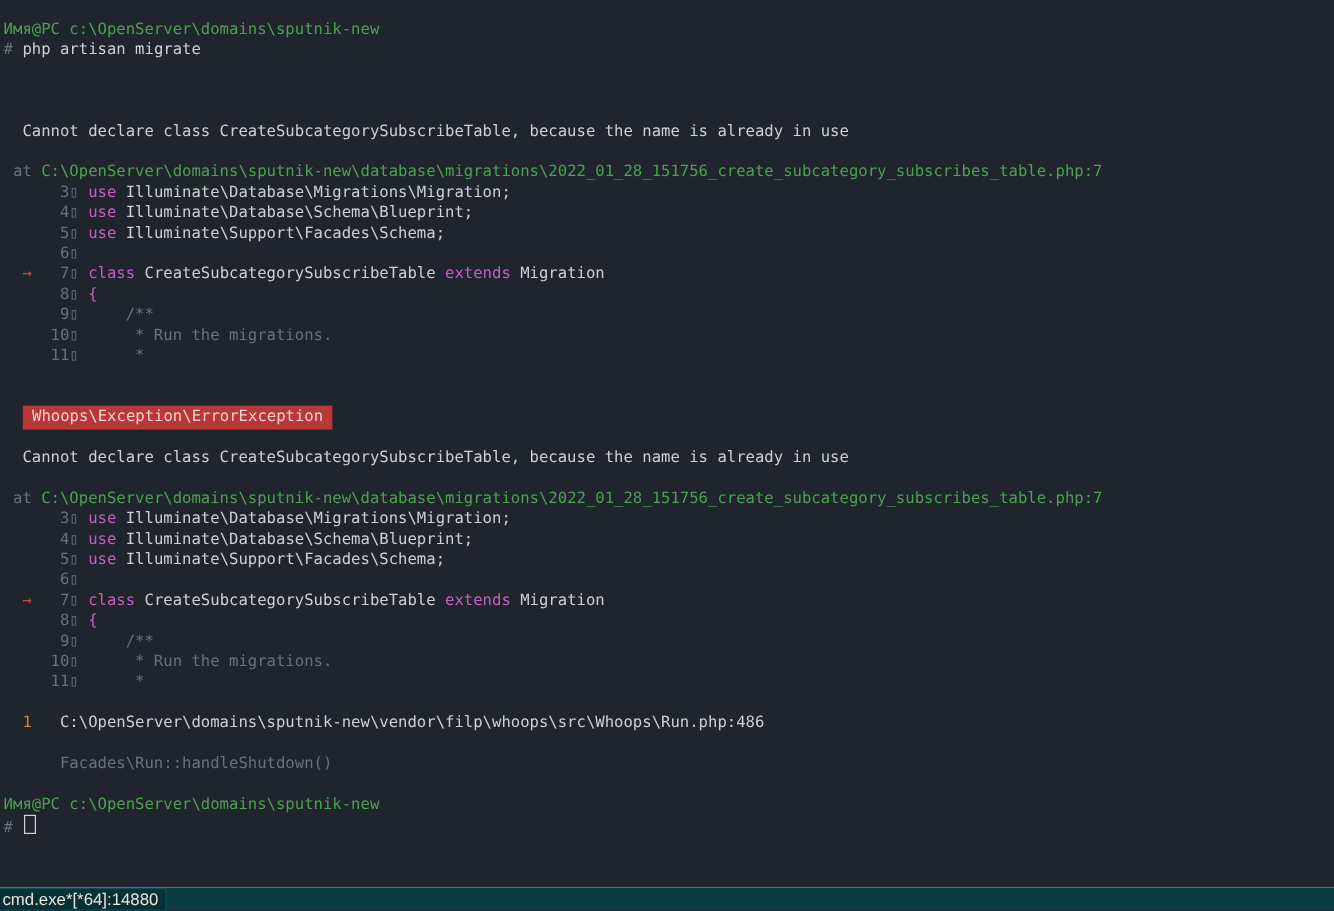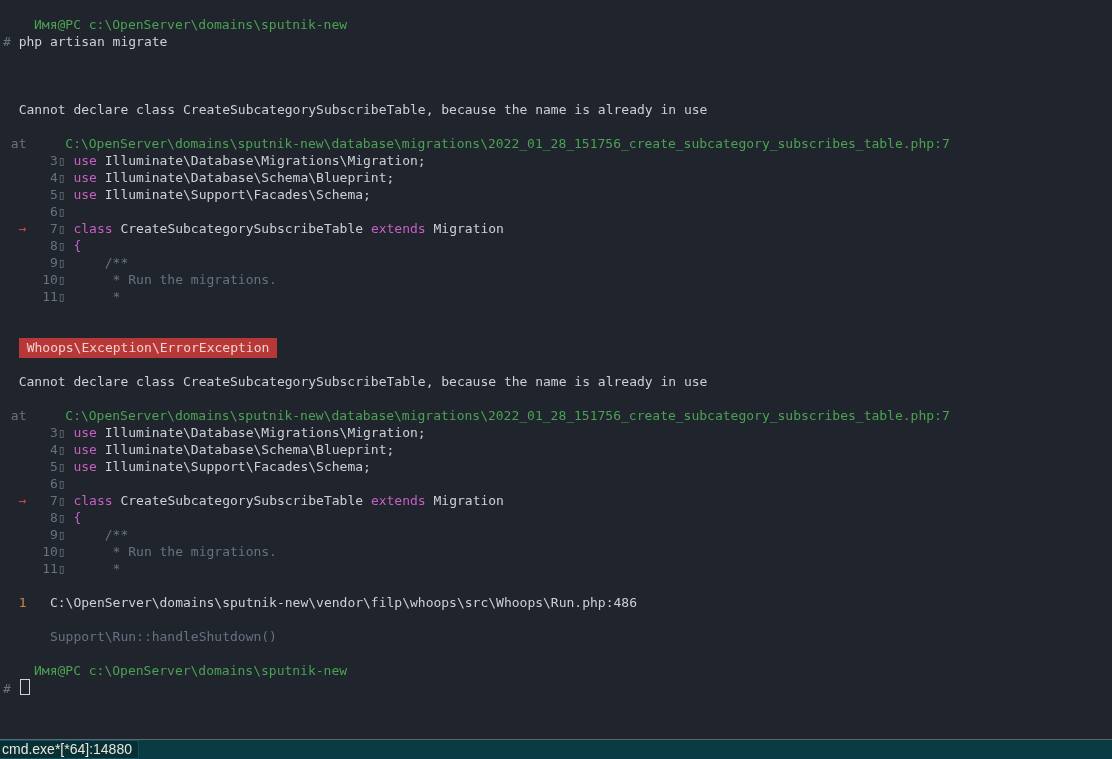--- a/index.html
+++ b/index.html
@@ -16,21 +16,21 @@
     font-family:"DejaVu Sans Mono",monospace;
     font-size:13px;
   }
   .line{
     height:17px;
     line-height:17px;
     white-space:pre;
   }
   .c-fg{color:var(--foreground);margin-top:13px;}
   .c-dim{color:var(--dim);}
-  .c-green{color:var(--green);margin-left:31px;}
+  .c-green{color:var(--green);}
   .c-magenta{color:var(--magenta);}
   .c-red{color:var(--red);}
   .c-orange{color:var(--orange);}
   .badge{
     background:var(--badge-bg);
     color:var(--badge-fg);
     padding:2px 8px 3px 8px;
   }
   .cursor{
     display:inline-block;
@@ -94,21 +94,21 @@
       <div class="line"><span class="c-dim">      5▯ </span><span class="c-magenta">use</span><span class="c-fg"> Illuminate\Support\Facades\Schema;</span></div>
       <div class="line"><span class="c-dim">      6▯</span></div>
       <div class="line"><span class="c-fg">  </span><span class="c-red">→</span><span class="c-fg">   </span><span class="c-dim">7▯ </span><span class="c-magenta">class</span><span class="c-fg"> CreateSubcategorySubscribeTable </span><span class="c-magenta">extends</span><span class="c-fg"> Migration</span></div>
       <div class="line"><span class="c-dim">      8▯ </span><span class="c-magenta">{</span></div>
       <div class="line"><span class="c-dim">      9▯     /**</span></div>
       <div class="line"><span class="c-dim">     10▯      * Run the migrations.</span></div>
       <div class="line"><span class="c-dim">     11▯      *</span></div>
       <div class="line"></div>
       <div class="line"><span class="c-fg">  </span><span class="c-orange">1</span><span class="c-fg">   C:\OpenServer\domains\sputnik-new\vendor\filp\whoops\src\Whoops\Run.php:486</span></div>
       <div class="line"></div>
-      <div class="line"><span class="c-dim">      Support\Run::handleShutdown()</span></div>
+      <div class="line"><span class="c-dim">      Facades\Run::handleShutdown()</span></div>
       <div class="line"></div>
       <div class="line"><span class="c-green">Имя@PC c:\OpenServer\domains\sputnik-new</span></div>
       <div class="line"><span class="c-dim"># </span><span class="cursor"></span></div>
     </div>
   <div class="statusbar">
     <span class="console-tab">cmd.exe*[*64]:14880</span>
   </div>
 </div>
 
 </body></html>

